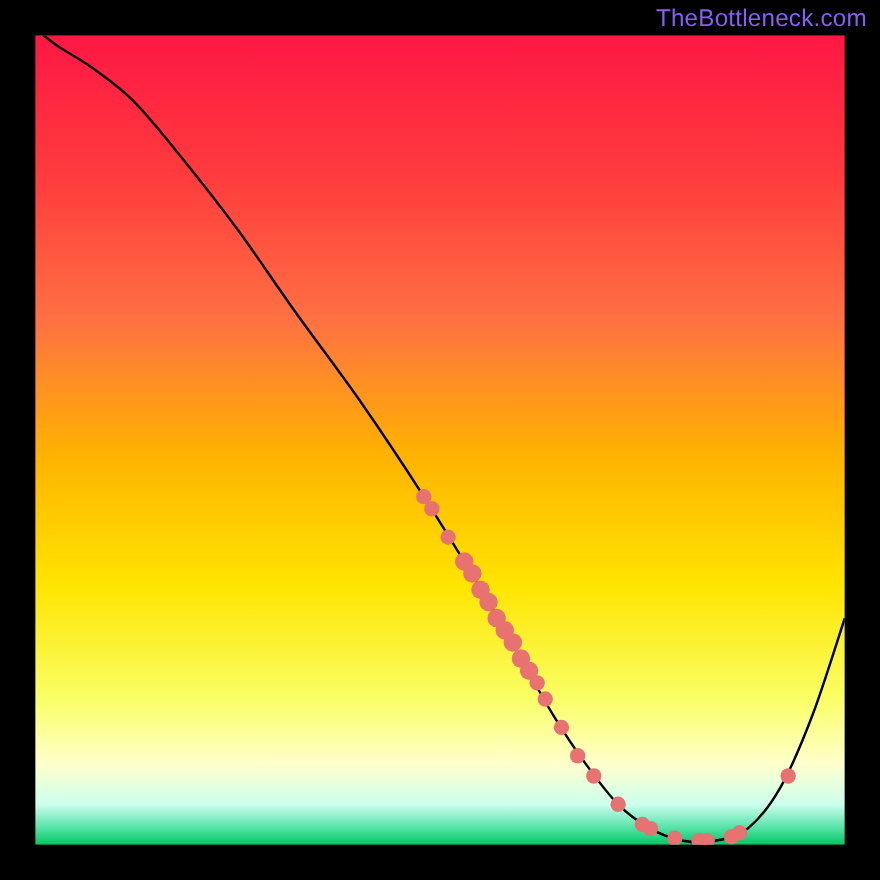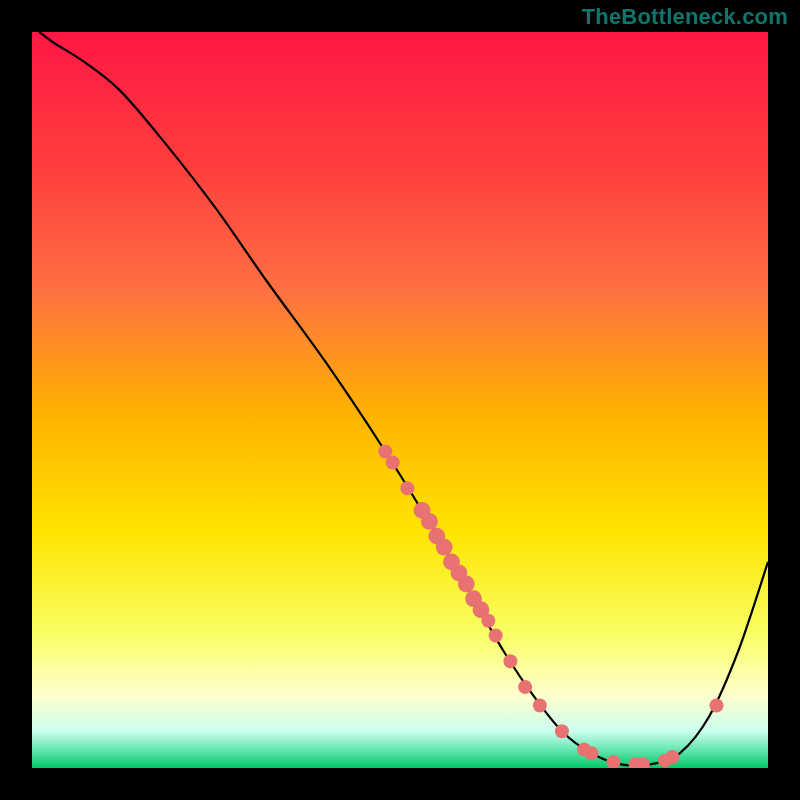--- a/index.html
+++ b/index.html
@@ -14,23 +14,23 @@
   .outer {
     position: relative;
     width: 800px;
     height: 800px;
     background: #000;
   }
   .attribution {
     position: absolute;
     top: 4px;
     right: 12px;
-    color: #0f766e;
+    color: #8b5cf6;
     font-size: 22px;
-    font-weight: 700;
+    font-weight: 400;
     letter-spacing: 0.2px;
   }
   .plot-area {
     position: absolute;
     left: 32px;
     top: 32px;
     width: 736px;
     height: 736px;
   }
   svg.bg {

